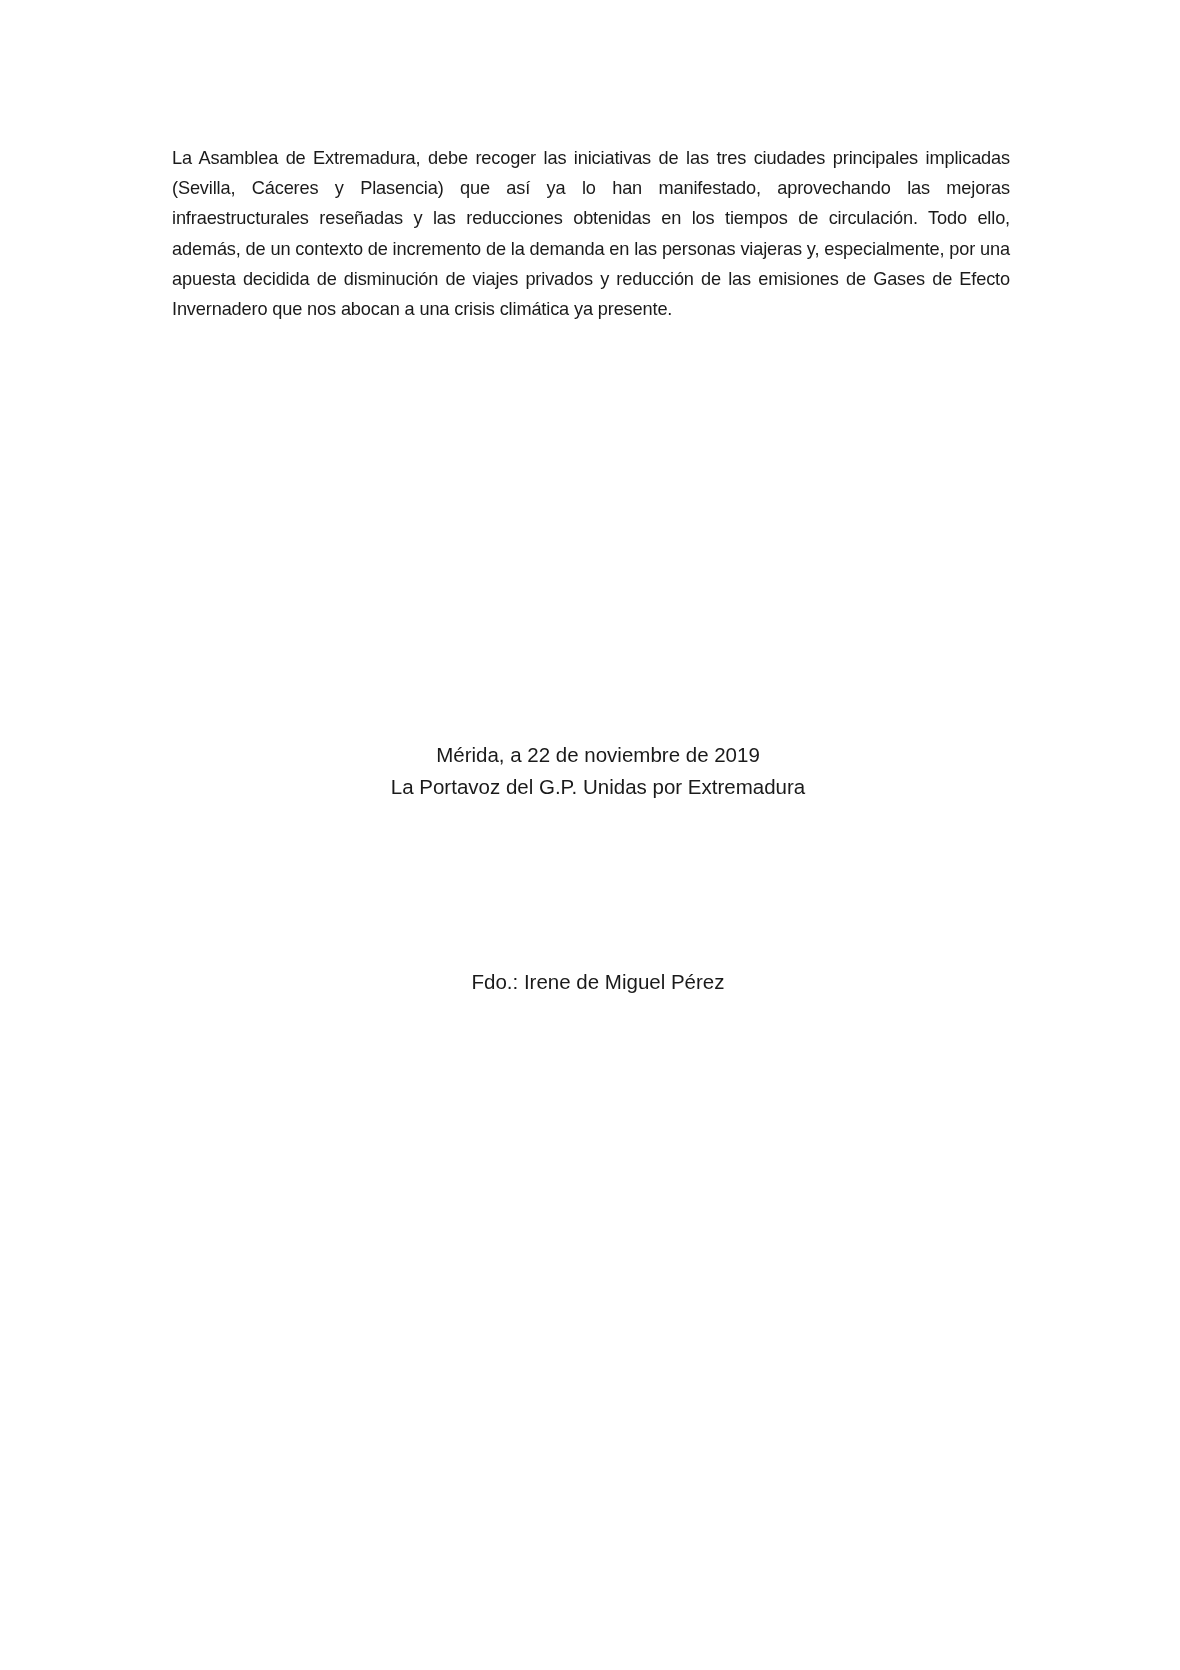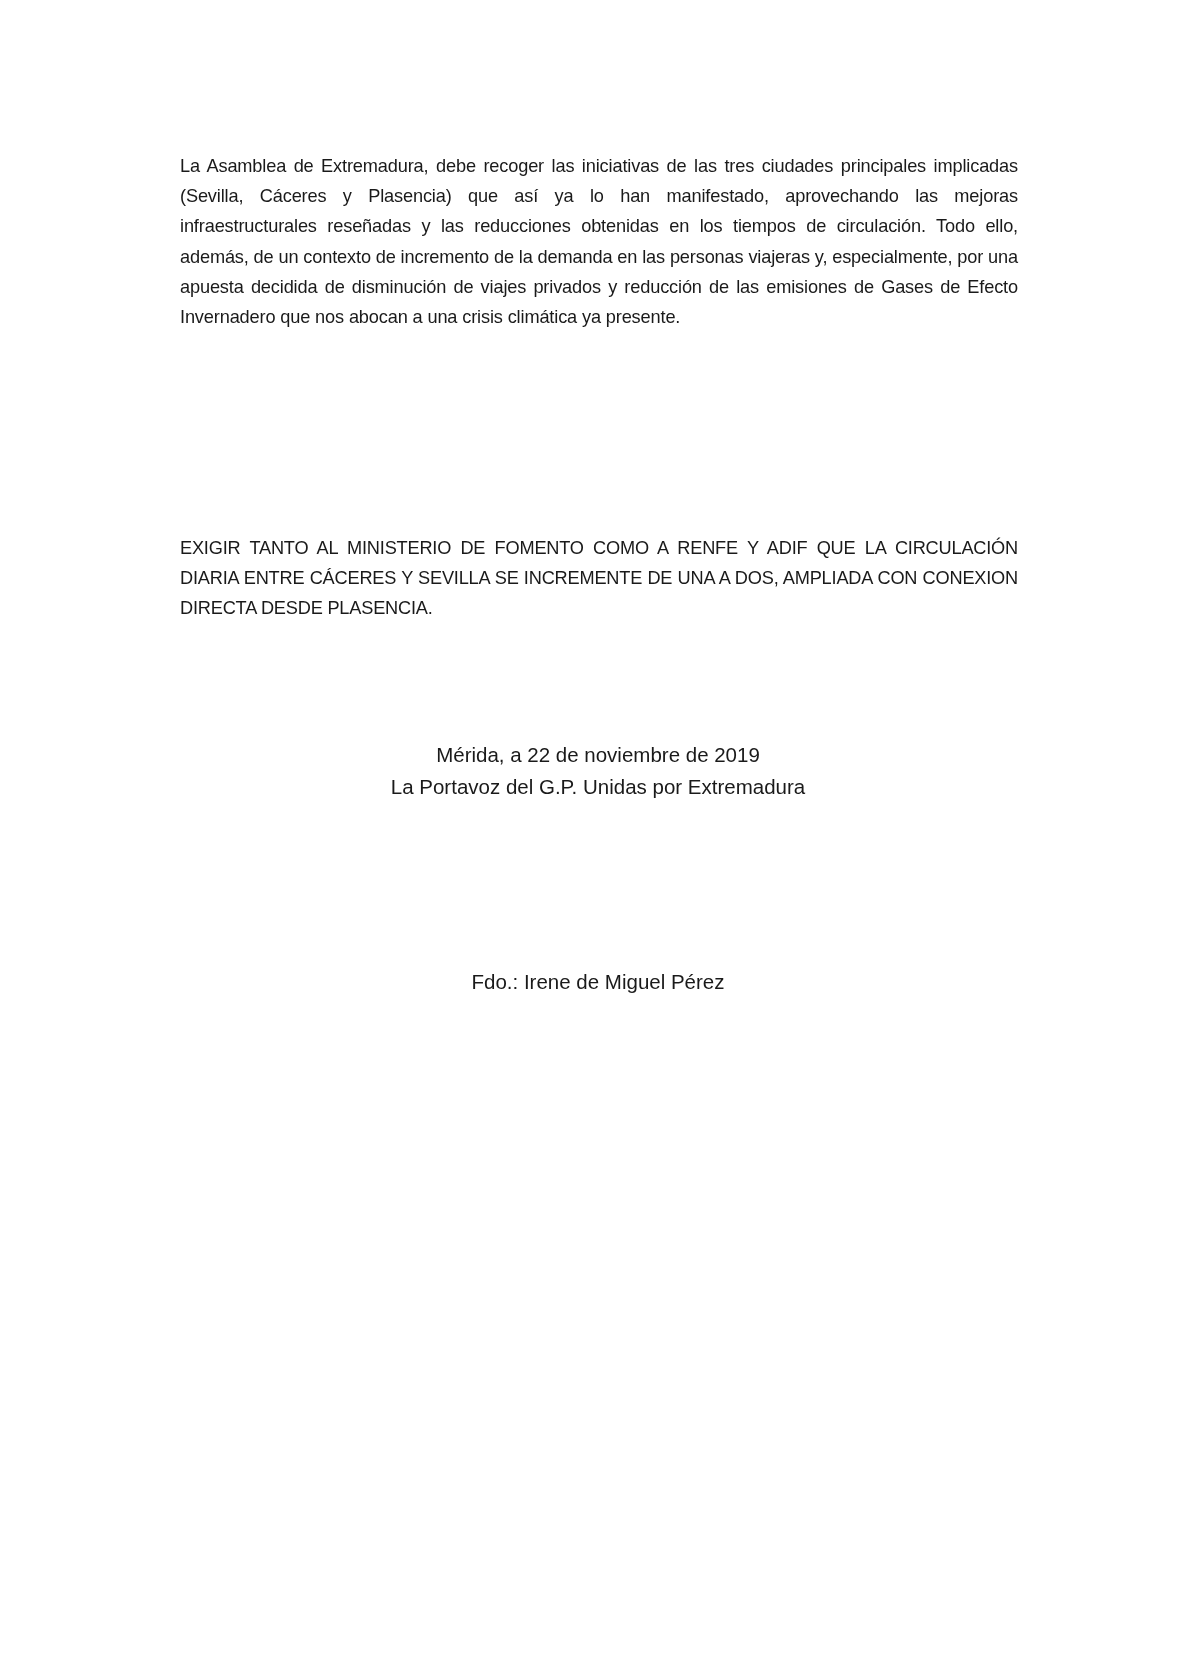--- a/index.html
+++ b/index.html
@@ -25,21 +25,21 @@
   .para {
     position: absolute;
     left: 168px;
     width: 838px;
     font-size: 18.2px;
     line-height: 30.2px;
     text-align: justify;
     text-align-last: left;
     letter-spacing: -0.15px;
     word-spacing: 0px;
-    margin: 12px;
+    margin: 4px;
   }
   .p1 { top: 139px; }
   .intro {
     position: absolute;
     left: 238px;
     top: 422px;
     font-size: 18.2px;
     line-height: 30px;
     letter-spacing: -0.15px;
     white-space: nowrap;
@@ -65,21 +65,20 @@
   .signature { top: 966px; left: 8px; }
 </style>
 </head>
 <body>
 
 <div class="page">
 
   <p class="para p1">La Asamblea de Extremadura, debe recoger las iniciativas de las tres ciudades principales implicadas (Sevilla, Cáceres y Plasencia) que así ya lo han manifestado, aprovechando las mejoras infraestructurales reseñadas y las reducciones obtenidas en los tiempos de circulación. Todo ello, además, de un contexto de incremento de la demanda en las personas viajeras y, especialmente, por una apuesta decidida de disminución de viajes privados y reducción de las emisiones de Gases de Efecto Invernadero que nos abocan a una crisis climática ya presente.</p>
 
 
-  <p class="para demand">EXIGIR TANTO AL MINISTERIO DE FOMENTO COMO A RENFE Y ADIF QUE LA CIRCULACIÓN DIARIA ENTRE CÁCERES Y SEVILLA SE INCREMENTE DE UNA A DOS, AMPLIADA CON CONEXION DIRECTA DESDE PLASENCIA.</p>
 
   <div class="center-block dateblock">
     <span>Mérida, a 22 de noviembre de 2019</span>
     <span>La Portavoz del G.P. Unidas por Extremadura</span>
   </div>
 
   <div class="center-block signature">
     <span>Fdo.: Irene de Miguel Pérez</span>
   </div>
 

